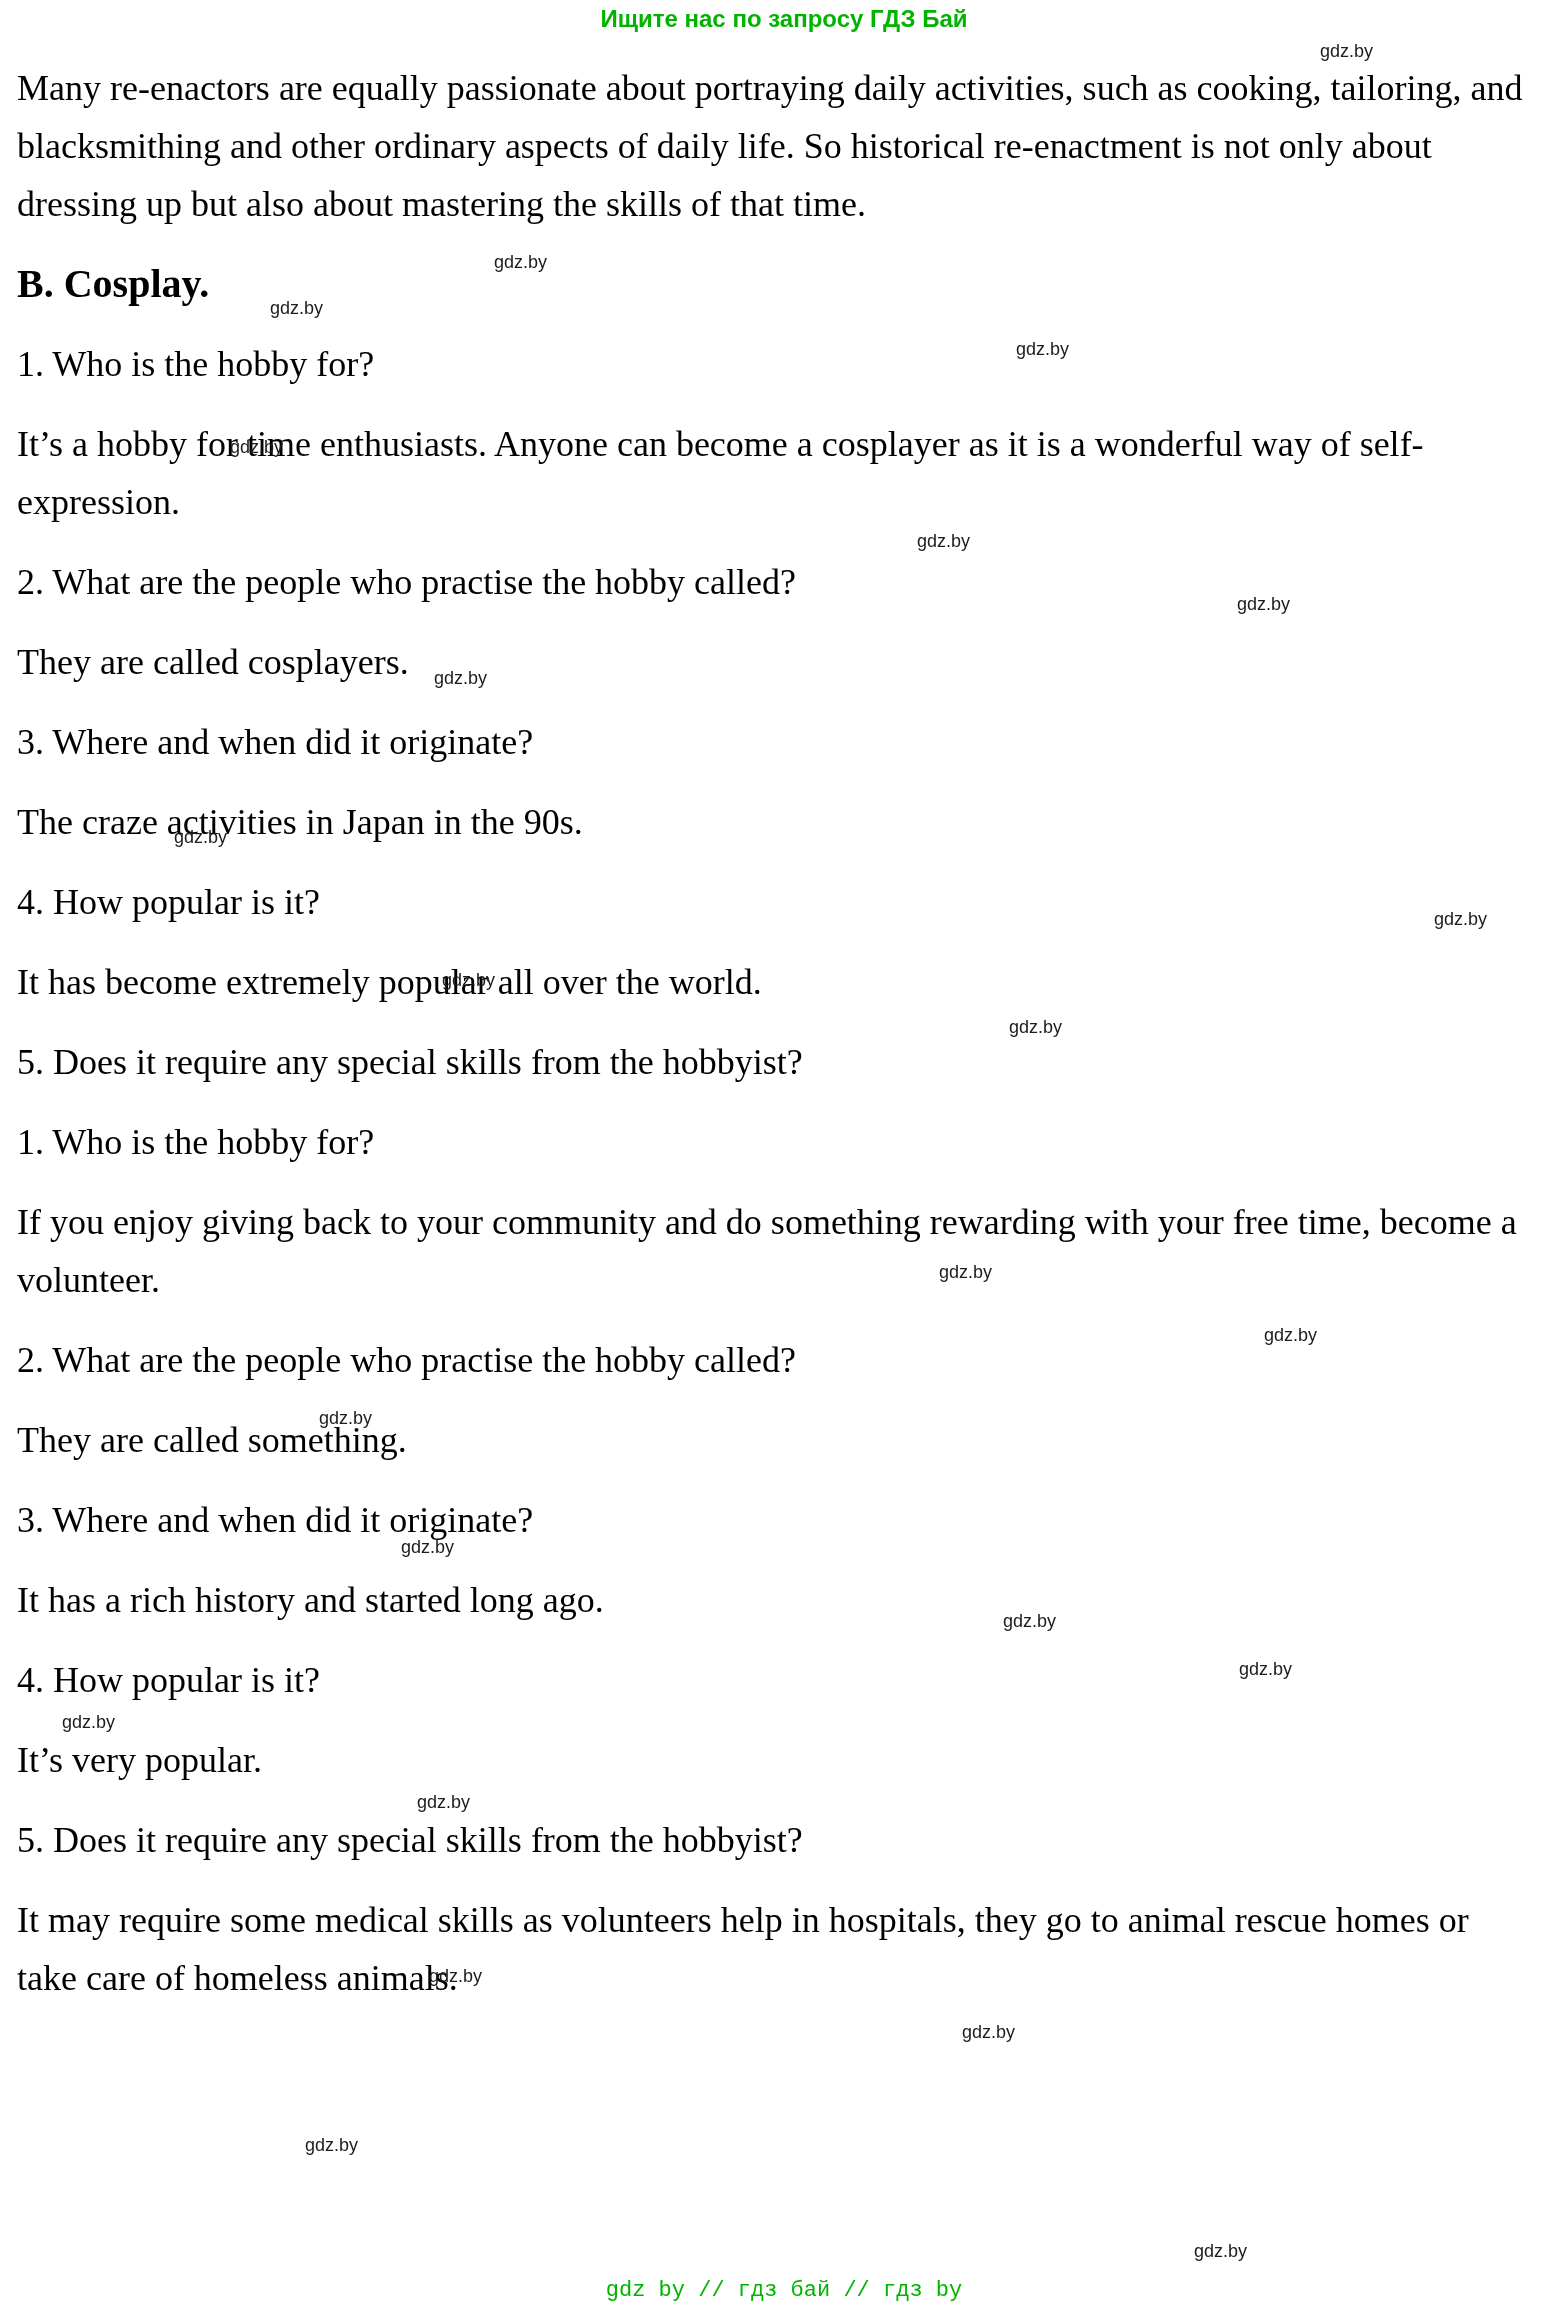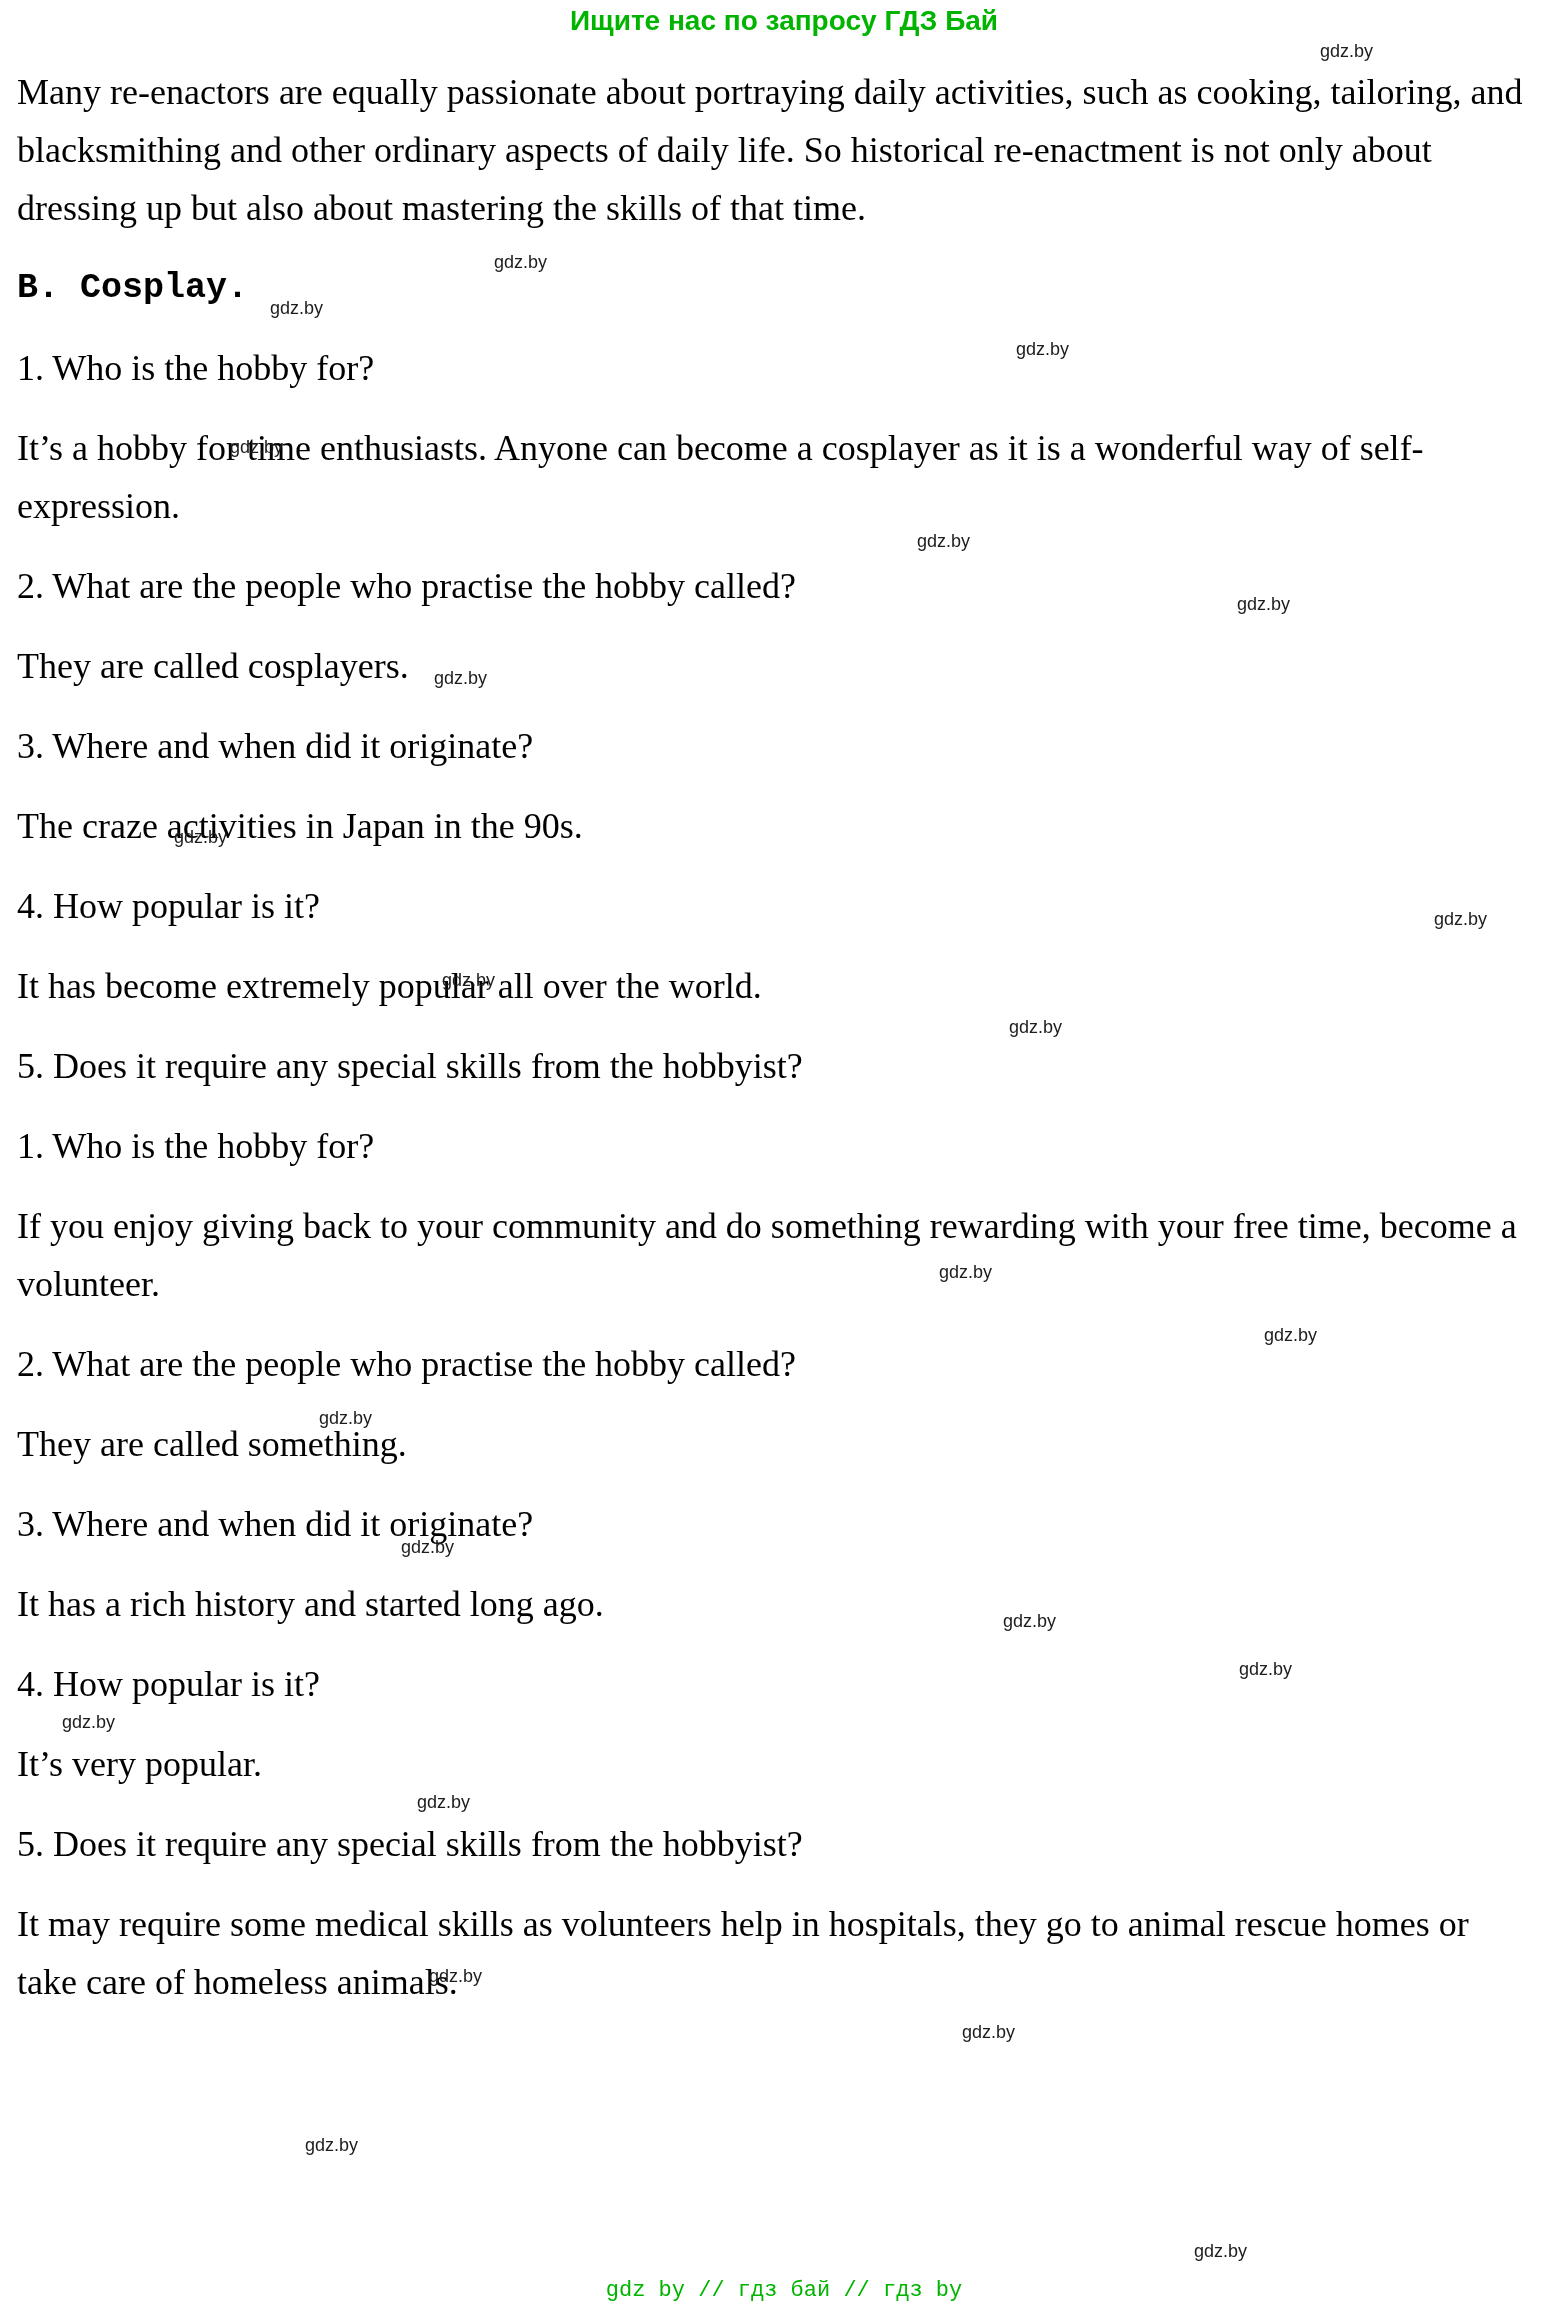--- a/index.html
+++ b/index.html
@@ -12,38 +12,37 @@
     background: #ffffff;
     color: #000000;
     font-family: "Liberation Serif", "DejaVu Serif", serif;
     position: relative;
     overflow: hidden;
   }
   .top-banner {
     padding-top: 4.7px;
     text-align: center;
     font-family: "Liberation Sans", "DejaVu Sans", sans-serif;
-    font-size: 28px;
+    font-size: 24px;
     font-weight: bold;
     color: var(--accent-green, #00b400);
   }
   .content {
     padding: 26.6px 37px 0 17px;
     font-size: 36px;
     line-height: 58px;
   }
   .content p {
     margin: 0 0 22px 0;
   }
   .content h2 {
-    font-size: 35px;
+    font-size: 40px;
     line-height: 58px;
     font-weight: bold;
     margin: 0 0 22px 0;
-    font-family: Liberation Mono, monospace;
   }
   .wm {
     position: absolute;
     font-family: "Liberation Sans", "DejaVu Sans", sans-serif;
     font-size: 18px;
     color: var(--watermark, #1c1c1c);
     white-space: nowrap;
   }
   .bottom-banner {
     position: absolute;

